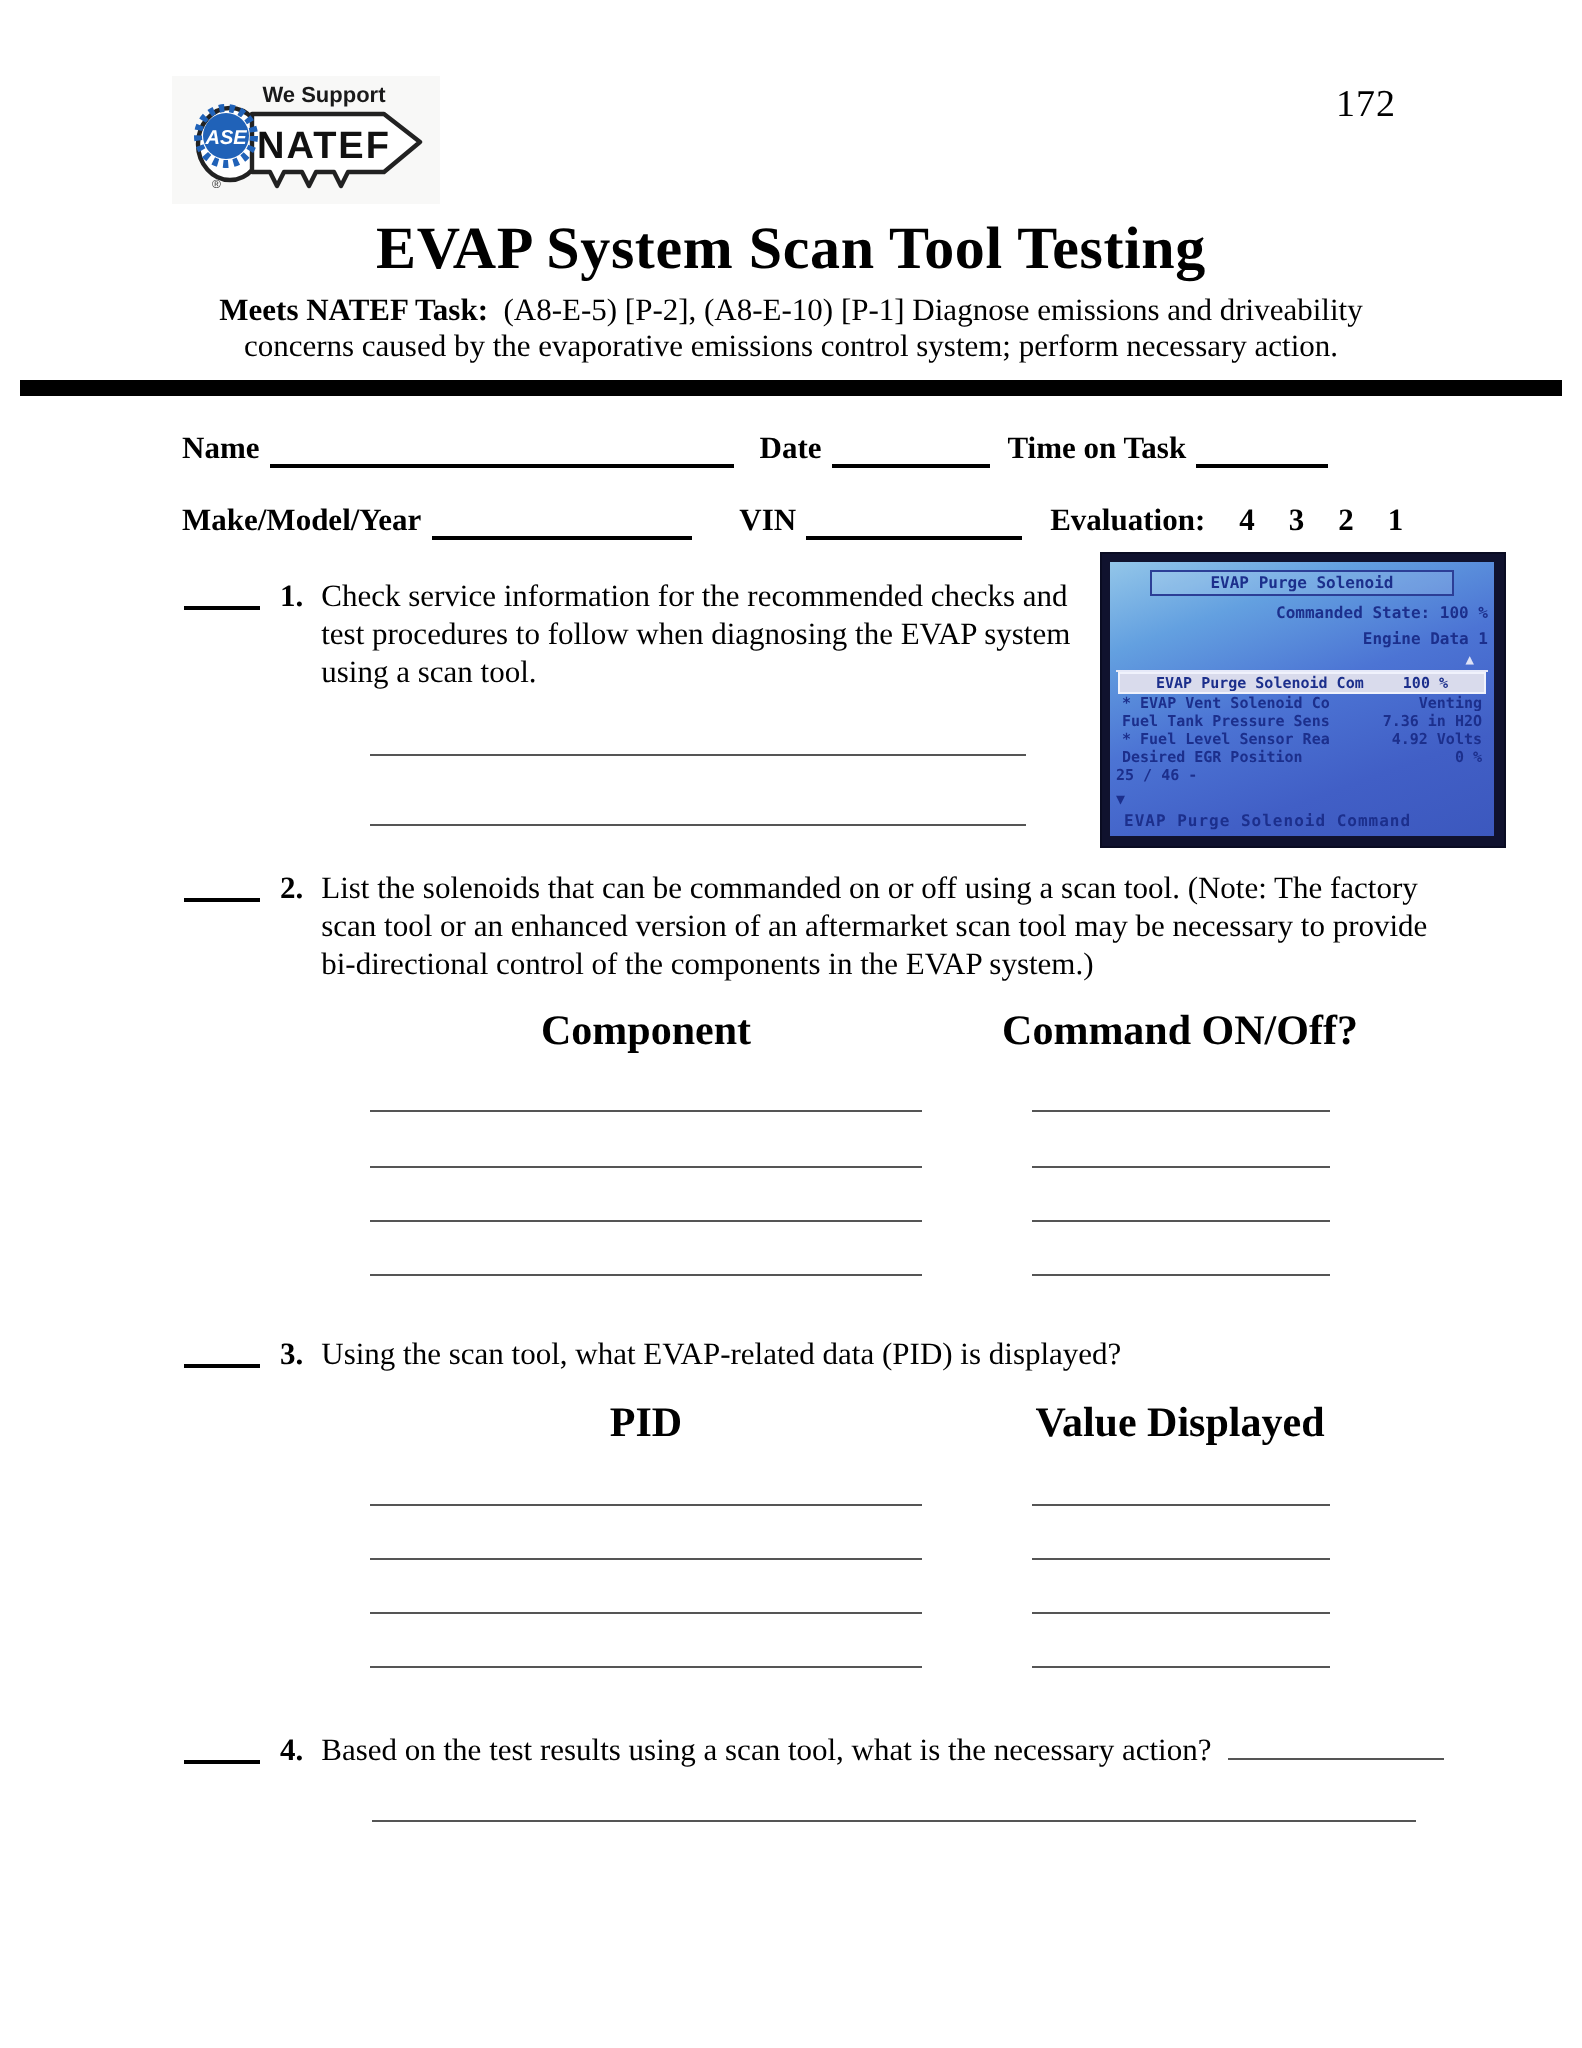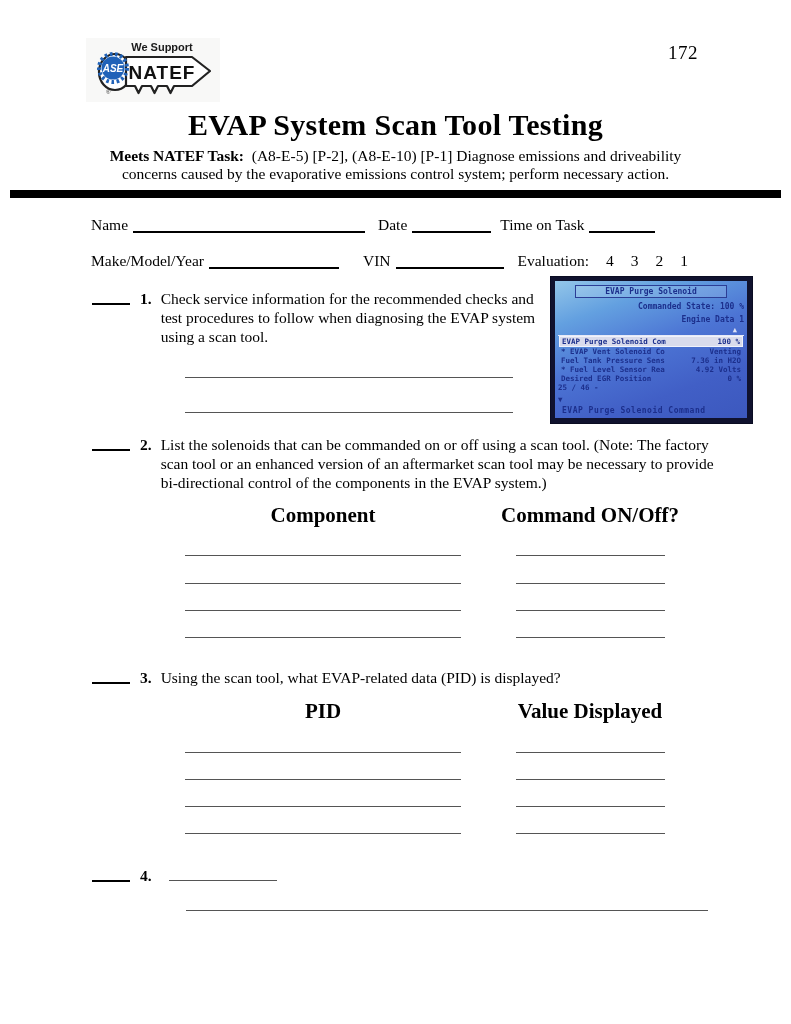--- a/index.html
+++ b/index.html
@@ -19,21 +19,21 @@
 
   .logo-wrap { left: 86px; top: 38px; width: 134px; height: 64px; background:#f8f8f7; }
 
   .title { left: 0; top: 108px; width: 100%; text-align: center;
            font-size: 30px; font-weight: bold; letter-spacing: .3px; }
   .subtitle { left: 0; width: 100%; text-align: center; font-size: 15.5px; line-height: 18px; }
   .sub1 { top: 147px; } .sub2 { top: 165px; }
 
   .rule { left: 10px; top: 190px; width: 771px; height: 8px; background: #000; }
 
-  .form-row { left: 91px; font-size: 15.5px; font-weight: normal; display: flex; white-space: nowrap; }
+  .form-row { left: 91px; font-size: 15.5px; font-weight: bold; display: flex; align-items: flex-end; white-space: nowrap; }
   .row1 { top: 216px; } .row2 { top: 252px; }
   .fline { display: inline-block; border-bottom: 2px solid #000; height: 17px; margin-left: 5px; }
 
   .eval-num { display: inline-block; margin-left: 17px; }
 
   .q { font-size: 15.5px; line-height: 19px; display: flex; align-items: flex-start; }
   .q-blank { flex: 0 0 38px; border-bottom: 2px solid #000; height: 15px; margin-right: 10px; margin-top: 1px; }
   .q-num { font-weight: bold; margin-right: 9px; }
   .q1 { left: 92px; top: 289px; width: 470px; }
   .q1 .q-text { width: 392px; }
@@ -66,21 +66,21 @@
     width: 82%; margin: 2px auto 0; border: 1px solid #2c3e96;
     background: rgba(255,255,255,.14);
     text-align: center; font-size: 8px; font-weight: bold; line-height: 11px;
   }
   .scr-center { text-align: right; font-size: 8px; font-weight: bold; margin-top: 4px; }
   .scr-arrow-row { text-align: right; font-size: 7px; line-height: 7px; padding-right: 7px;
                    color: #dfe3f6; margin-top: 3px; }
   .scr-sep { border-top: 1.5px solid #e6e9f8; margin: 1px 0 0; }
   .scr-row { display: flex; justify-content: space-between; font-size: 7.5px; line-height: 9px;
              padding: 0 3px; font-weight: bold; }
-  .scr-row.hl { background: #d9dbec; border: 1px solid #f0f2fc; margin: 0 1px; padding: 0 2px; }
+  .scr-row.hl { background: #d9dbec; border: 1px solid #f0f2fc; margin: 0 1px; padding: 0 18px; }
   .scr-pagerow { display: flex; justify-content: flex-end; gap: 3px; font-size: 7.5px; line-height: 9px;
                  padding-right: 6px; font-weight: bold; flex-direction: column; }
   .scr-cmdlabel { font-size: 8px; font-weight: bold; margin: 2px 0 0 4px; letter-spacing: .5px; }
   .scr-btns { display: flex; gap: 4px; margin-top: 4px; padding: 0 2px; }
   .scr-btn { background: #c7cadc; color: #2a3794; flex: 1; min-height: 19px;
              font-size: 7px; font-weight: bold; text-align: center; line-height: 9px;
              display: flex; align-items: center; justify-content: center; padding: 1px; }
   .scr-btn.first { background: #b8bccf; }
 
   svg text { font-family: "Liberation Sans", sans-serif; }
@@ -222,17 +222,17 @@
   <div class="abs ans-line" style="left:185px; top:779px; width:276px"></div>
   <div class="abs ans-line" style="left:516px; top:779px; width:149px"></div>
   <div class="abs ans-line" style="left:185px; top:806px; width:276px"></div>
   <div class="abs ans-line" style="left:516px; top:806px; width:149px"></div>
   <div class="abs ans-line" style="left:185px; top:833px; width:276px"></div>
   <div class="abs ans-line" style="left:516px; top:833px; width:149px"></div>
 
   <div class="abs q q4">
     <span class="q-blank"></span>
     <span class="q-num">4.</span>
-    <span class="q-text"><span class="q4-tail"></span></span>
+    <span class="q-text"><span>Based on the test results using a scan tool, what is the necessary action?</span><span class="q4-tail"></span></span>
   </div>
   <div class="abs ans-line" style="left:186px; top:910px; width:522px"></div>
 
 </div>
 
 </body></html>

